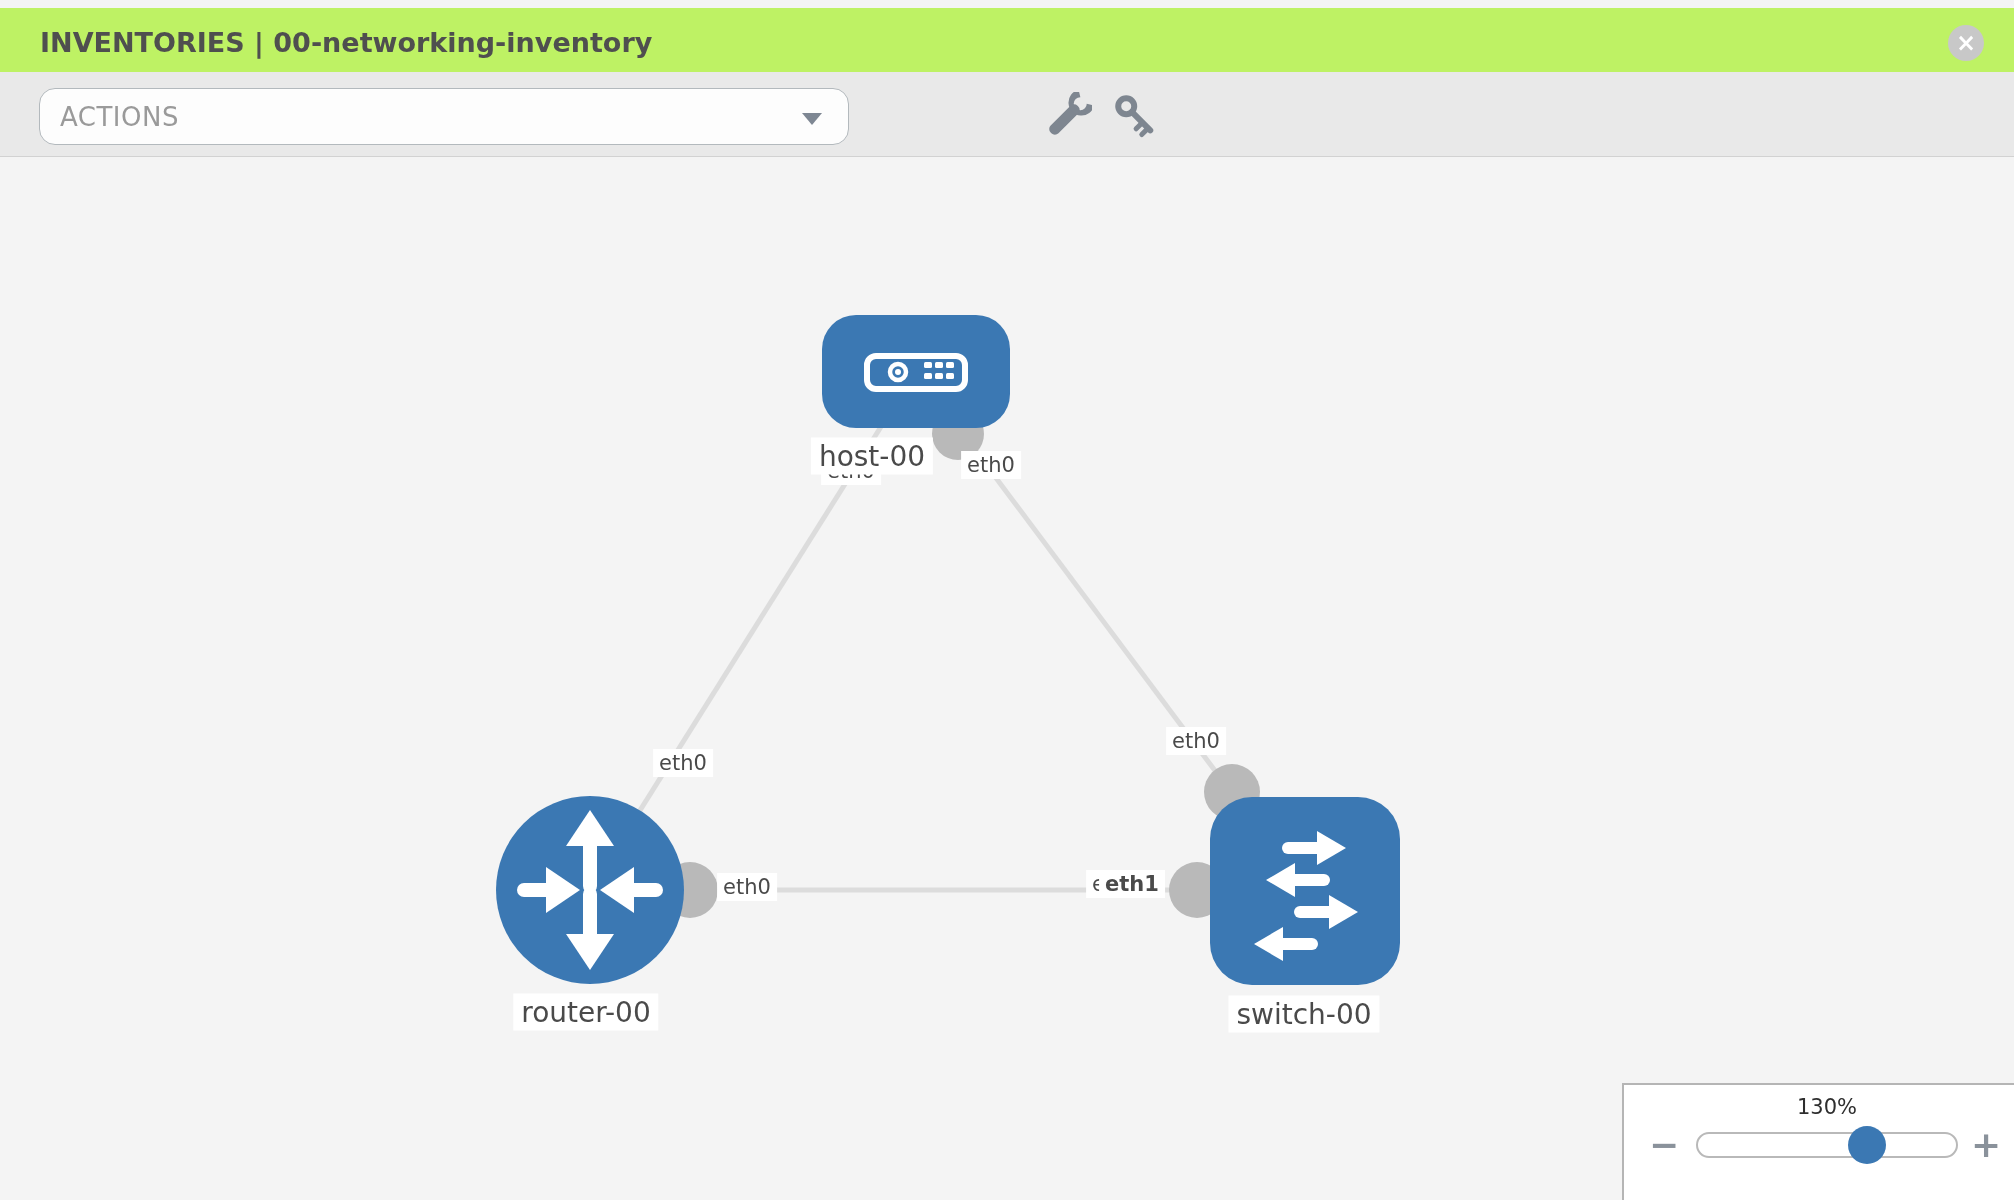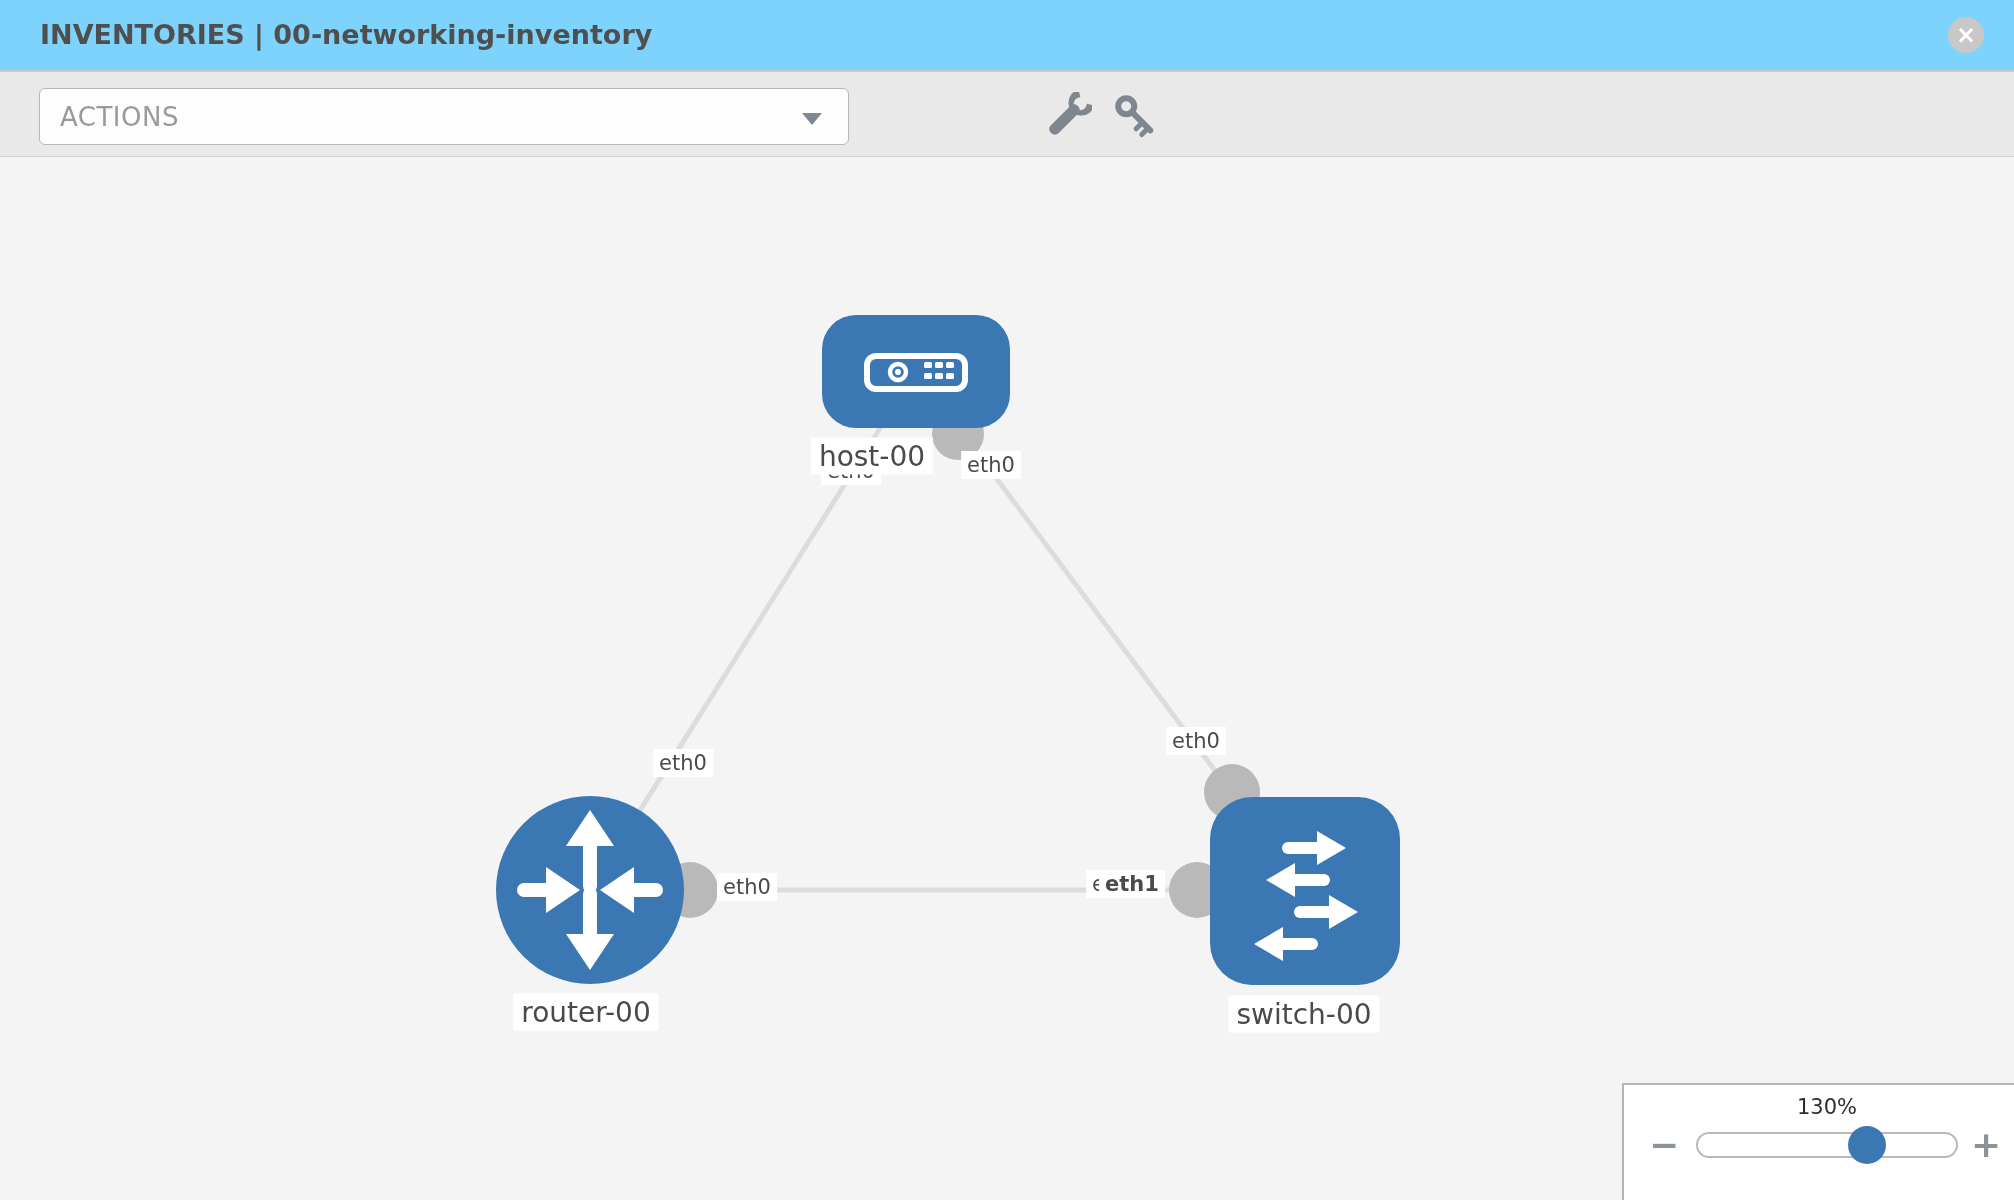--- a/index.html
+++ b/index.html
@@ -5,41 +5,41 @@
   html,body{margin:0;padding:0;}
   body{
     width:2014px;height:1200px;overflow:hidden;
     font-family:"DejaVu Sans","Liberation Sans",sans-serif;
     background:#f4f4f4;
   }
   #app{position:relative;width:2014px;height:1200px;}
 
   
   .page-header{
-    position:absolute;left:0;top:0;width:100%;height:72px;
-    background:#7dd3fc;border-bottom:2px solid #c9c9c9;box-sizing:border-box;
+    position:absolute;left:0;top:8px;width:100%;height:72px;
+    background:#bef264;border-bottom:2px solid #c9c9c9;box-sizing:border-box;
   }
   .page-title{
     position:absolute;left:40px;top:0;height:70px;line-height:70px;
     font-size:27px;font-weight:bold;color:#4f4f4f;white-space:nowrap;
   }
   .close-button{
     position:absolute;right:30px;top:17px;width:36px;height:36px;border-radius:50%;
     background:#c8c8c8;color:#ffffff;font-size:24px;font-weight:bold;
     display:flex;align-items:center;justify-content:center;cursor:pointer;line-height:1;
   }
 
   
   .toolbar{
     position:absolute;left:0;top:72px;width:100%;height:85px;
     background:#e9e9e9;border-bottom:1px solid #d2d2d2;box-sizing:border-box;
   }
   .dropdown{
     position:absolute;top:16px;height:57px;background:#fdfdfd;
-    border:1px solid #b3b9bd;border-radius:6px;box-sizing:border-box;
+    border:1px solid #b3b9bd;border-radius:16px;box-sizing:border-box;
     display:flex;align-items:center;cursor:pointer;
   }
   .dropdown .dd-label{
     margin-left:20px;font-size:26px;color:#9a9a9a;letter-spacing:0.5px;white-space:nowrap;
   }
   .caret{
     position:absolute;right:26px;top:24px;width:0;height:0;
     border-left:10px solid transparent;border-right:10px solid transparent;
     border-top:12px solid #7e8793;
   }

